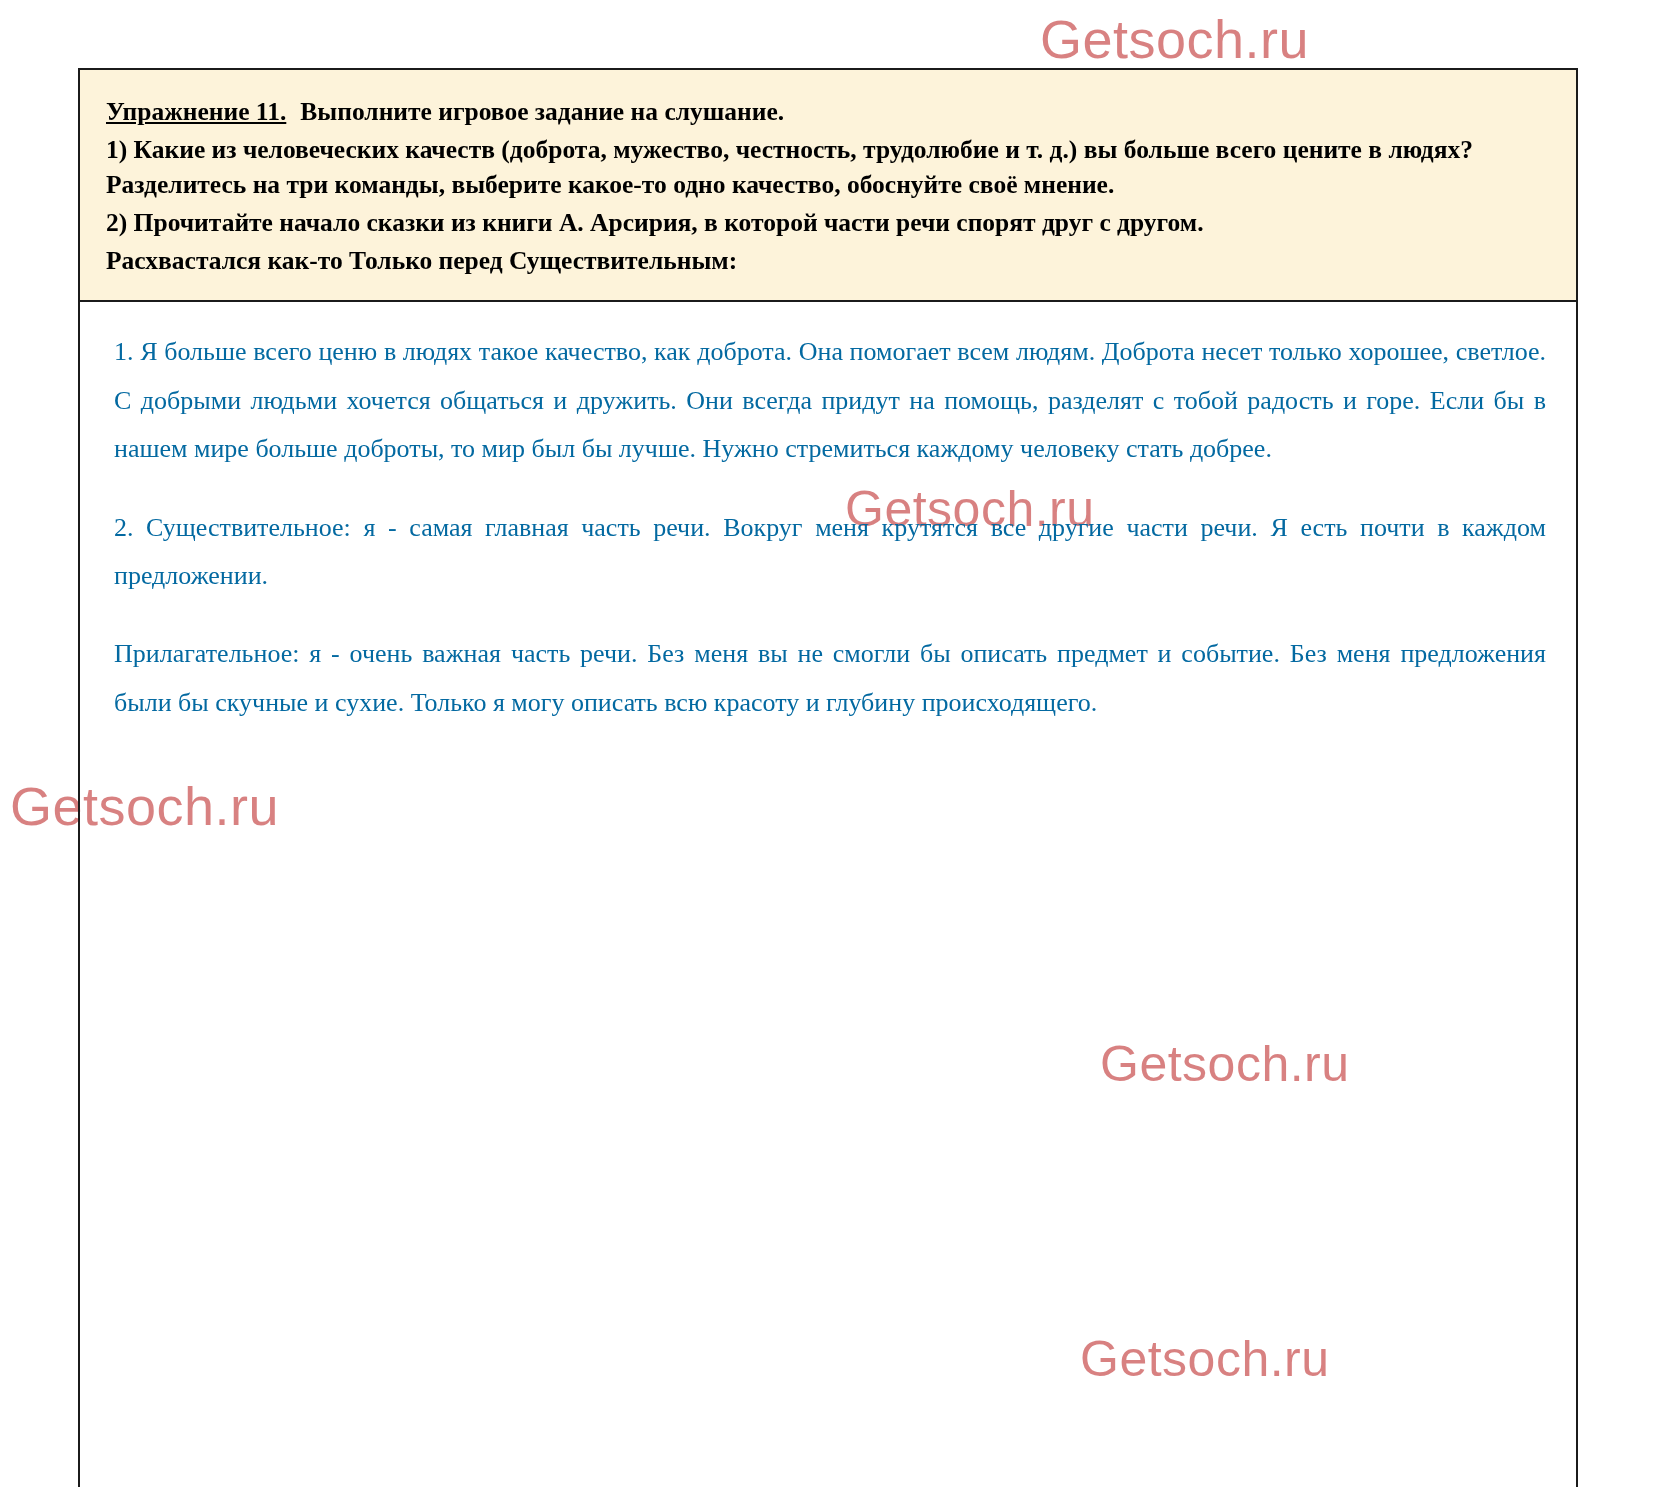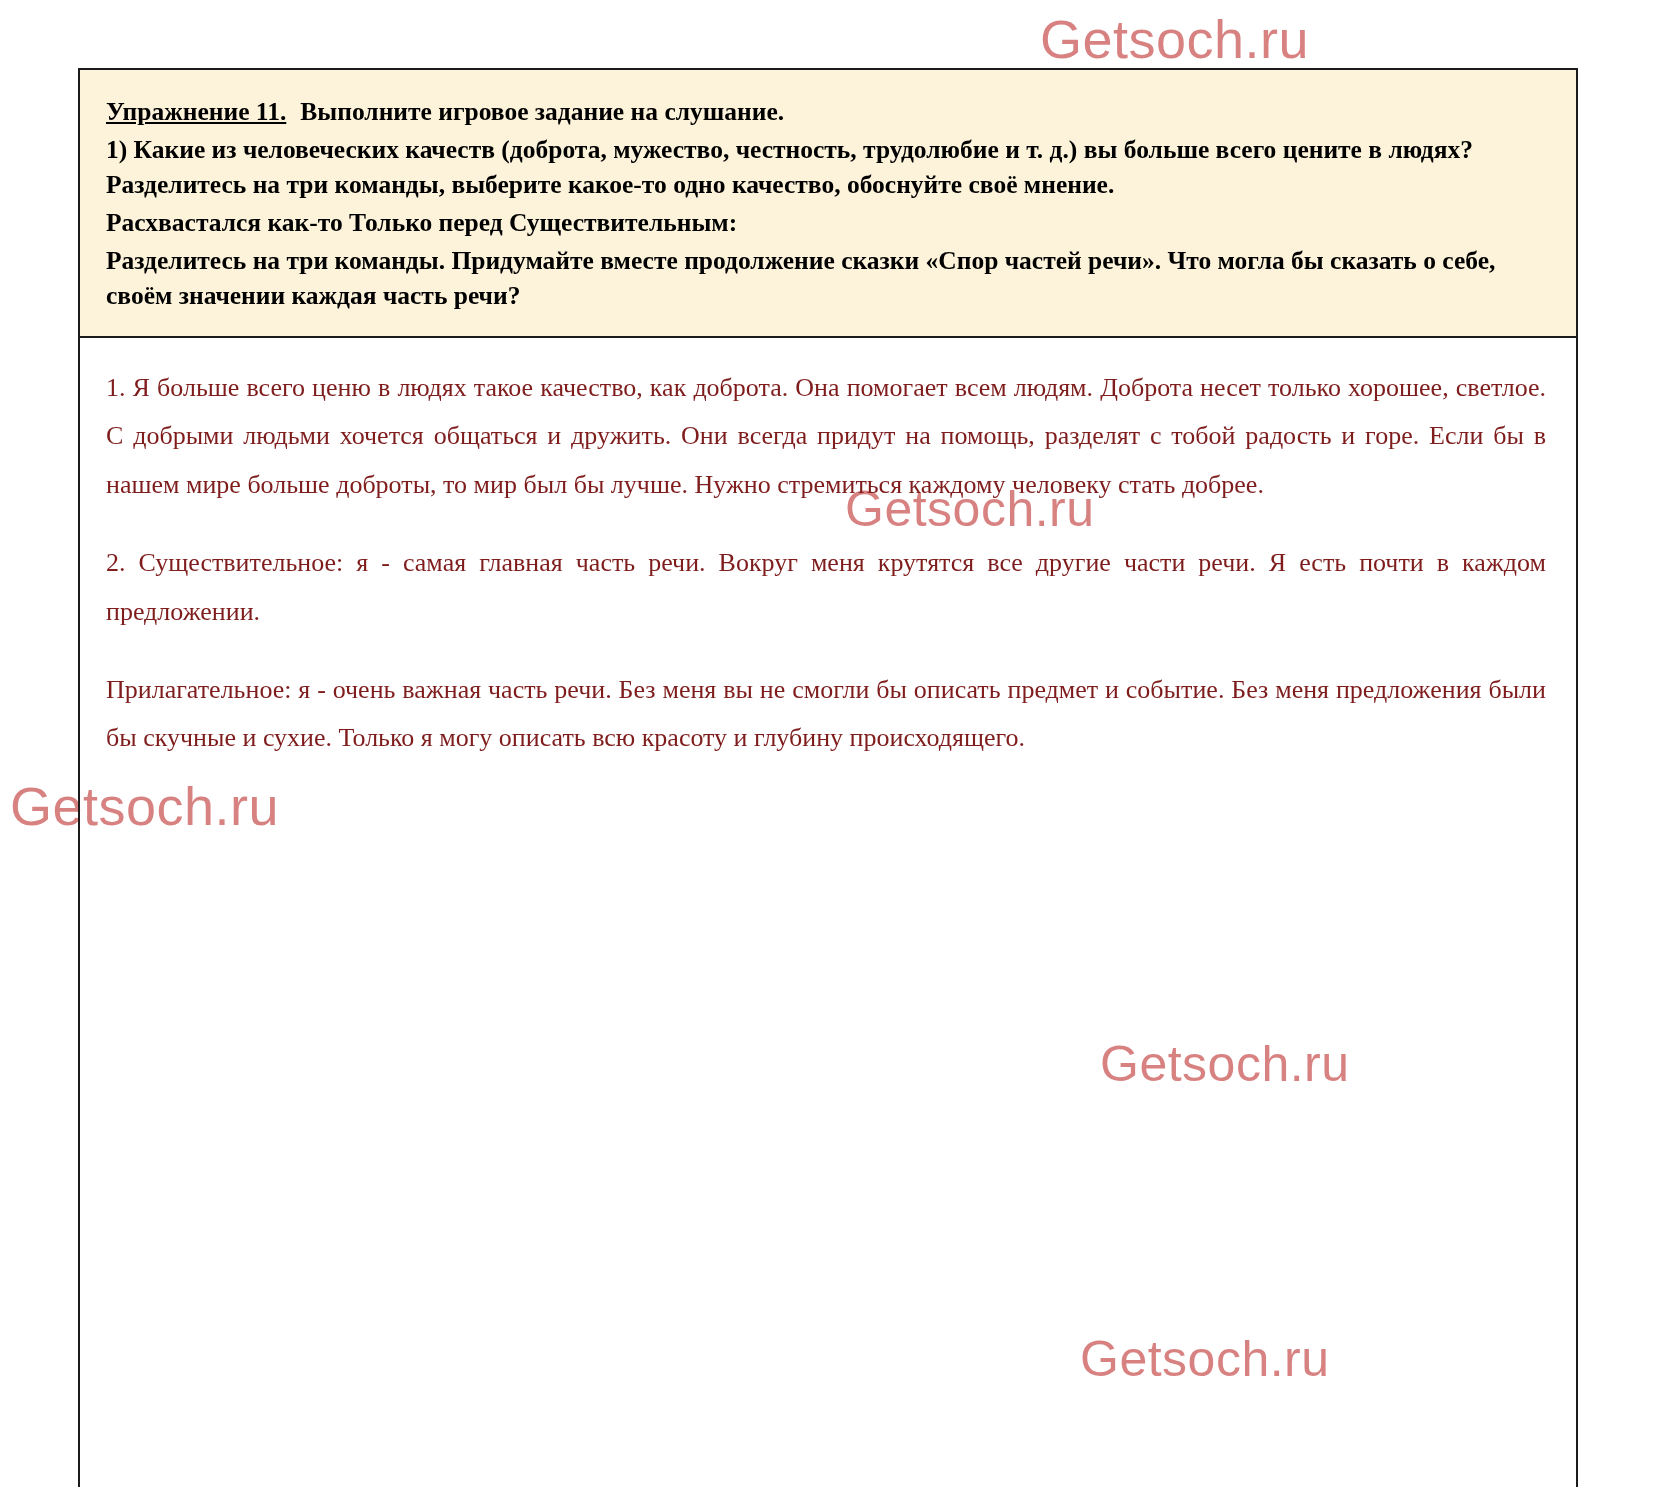--- a/index.html
+++ b/index.html
@@ -69,24 +69,24 @@
   .task-title-rest {
     padding-left: 14px;
   }
 
   
   .answer-block {
     padding: 26px 30px 0 26px;
     box-sizing: border-box;
   }
   .answer-block p {
-    margin: 0 0 30px 0;
+    margin: 0 0 30px 8px;
     font-size: 26px;
     line-height: 1.86;
-    color: #7f1d1d;
+    color: #0369a1;
     text-align: justify;
     text-justify: inter-word;
     font-weight: 400;
   }
   .answer-block p:last-child { margin-bottom: 0; }
 </style>
 </head>
 <body>
 
 <div class="watermark wm1">Getsoch.ru</div>
@@ -96,22 +96,22 @@
 <div class="watermark wm5">Getsoch.ru</div>
 <div class="watermark wm6">Getsoch.ru</div>
 
 <div class="page">
 
   <section class="task-block">
     <p>
       <span class="task-title-num">Упражнение 11.</span><span class="task-title-rest">Выполните игровое задание на слушание.</span>
     </p>
     <p>1) Какие из человеческих качеств (доброта, мужество, честность, трудолюбие и т. д.) вы больше всего цените в людях? Разделитесь на три команды, выберите какое-то одно качество, обоснуйте своё мнение.</p>
+    <p>2) Прочитайте начало сказки из книги А. Арсирия, в которой части речи спорят друг с другом.</p>
     <p>Расхвастался как-то Только перед Существительным:</p>
-    <p>Разделитесь на три команды. Придумайте вместе продолжение сказки «Спор частей речи». Что могла бы сказать о себе, своём значении каждая часть речи?</p>
   </section>
 
   <section class="answer-block">
     <p>1. Я больше всего ценю в людях такое качество, как доброта. Она помогает всем людям. Доброта несет только хорошее, светлое. С добрыми людьми хочется общаться и дружить. Они всегда придут на помощь, разделят с тобой радость и горе. Если бы в нашем мире больше доброты, то мир был бы лучше. Нужно стремиться каждому человеку стать добрее.</p>
     <p>2. Существительное: я - самая главная часть речи. Вокруг меня крутятся все другие части речи. Я есть почти в каждом предложении.</p>
     <p>Прилагательное: я - очень важная часть речи. Без меня вы не смогли бы описать предмет и событие. Без меня предложения были бы скучные и сухие. Только я могу описать всю красоту и глубину происходящего.</p>
   </section>
 
 </div>
 

